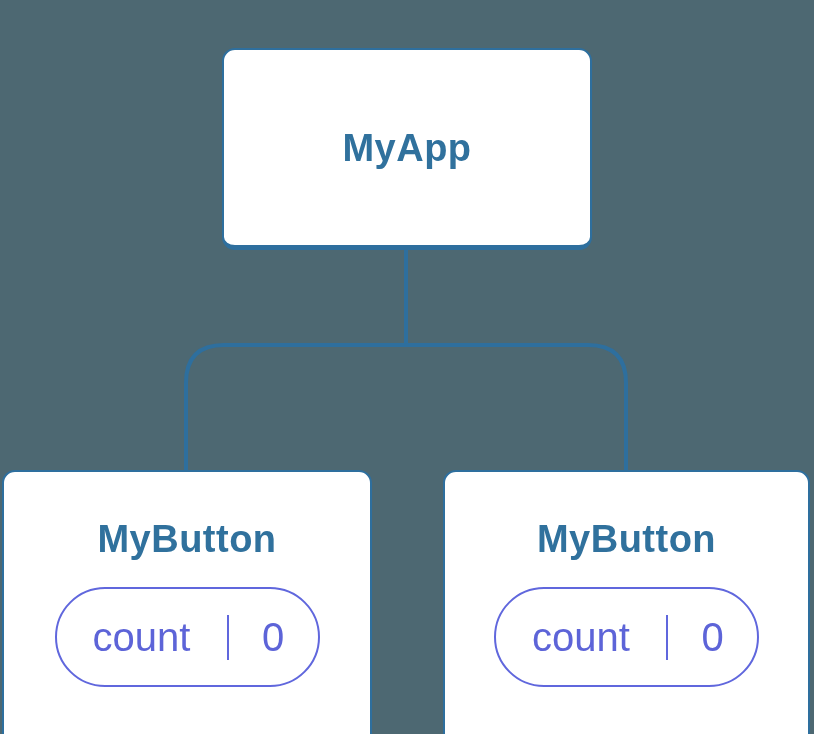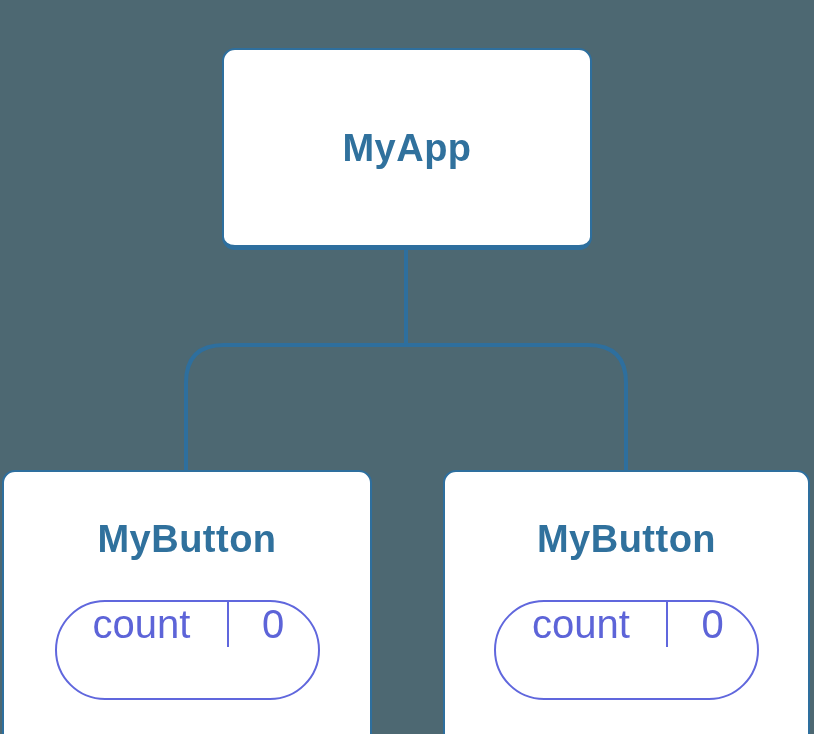--- a/index.html
+++ b/index.html
@@ -49,26 +49,26 @@
   .card-child-right{left:443px;width:367px;}
   .node-title{
     color:var(--title-text);
     font-size:38px;
     font-weight:bold;
     line-height:50px;
     letter-spacing:0.5px;
     white-space:nowrap;
   }
   .state-pill{
-    margin-top:36px;
+    margin-top:23px;
     width:265px;height:100px;
     border:2px solid var(--state-border);
     border-radius:60px;
     display:flex;
-    align-items:flex-start;
+    align-items:center;
     overflow:hidden;
     color:var(--state-text);
     font-size:40px;
   }
   .state-key{
     flex:0 0 172px;
     display:flex;align-items:center;justify-content:center;
     border-right:2px solid var(--state-border);
   }
   .state-value{

